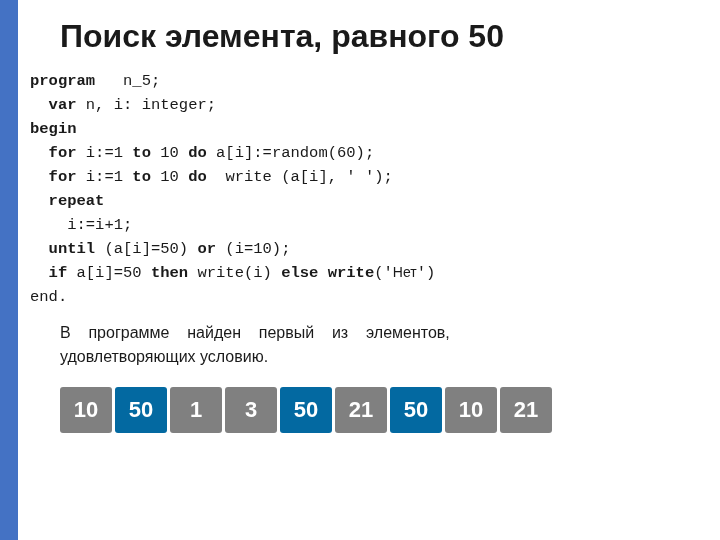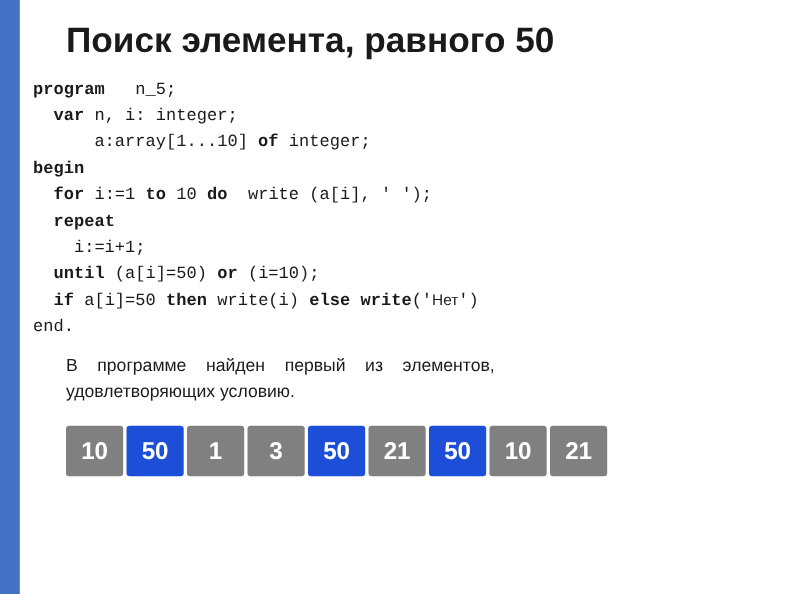--- a/index.html
+++ b/index.html
@@ -64,35 +64,35 @@
       height: 46px;
       display: flex;
       align-items: center;
       justify-content: center;
       font-size: 22px;
       font-weight: bold;
       color: #fff;
       border-radius: 3px;
     }
     .cell-gray { background: #808080; }
-    .cell-orange { background: #1d4ed8; }
+    .cell-orange { background: #0369a1; }
   </style>
 </head>
 <body>
 
 <div class="page">
   <div class="left-bar"></div>
 
   <h1 class="title">Поиск элемента, равного 50</h1>
 
   <div class="code-block">
     <div class="code-line"><span class="kw">program</span>   n_5;</div>
     <div class="code-line">  <span class="kw">var</span> n, i: integer;</div>
-    <div class="code-line">      a:array[1...10] <span class="kw">of</span> integer;</div>
     <div class="code-line"><span class="kw">begin</span></div>
+    <div class="code-line">  <span class="kw">for</span> i:=1 <span class="kw">to</span> 10 <span class="kw">do</span> a[i]:=random(60);</div>
     <div class="code-line">  <span class="kw">for</span> i:=1 <span class="kw">to</span> 10 <span class="kw">do</span>  <span style="font-family:'Courier New',monospace;">write (a[i], ' ');</span></div>
     <div class="code-line">  <span class="kw">repeat</span></div>
     <div class="code-line">    i:=i+1;</div>
     <div class="code-line">  <span class="kw">until</span> (a[i]=50) <span class="kw">or</span> (i=10);</div>
     <div class="code-line">  <span class="kw">if</span> a[i]=50 <span class="kw">then</span> write(i) <span class="kw">else</span> <span class="kw">write</span>('<span style="font-family:Arial,sans-serif;font-size:14px;">Нет</span>')</div>
     <div class="code-line">end.</div>
   </div>
 
   <div class="desc">
     В&nbsp;&nbsp;&nbsp;&nbsp;программе&nbsp;&nbsp;&nbsp;&nbsp;найден&nbsp;&nbsp;&nbsp;&nbsp;первый&nbsp;&nbsp;&nbsp;&nbsp;из&nbsp;&nbsp;&nbsp;&nbsp;элементов,<br>

